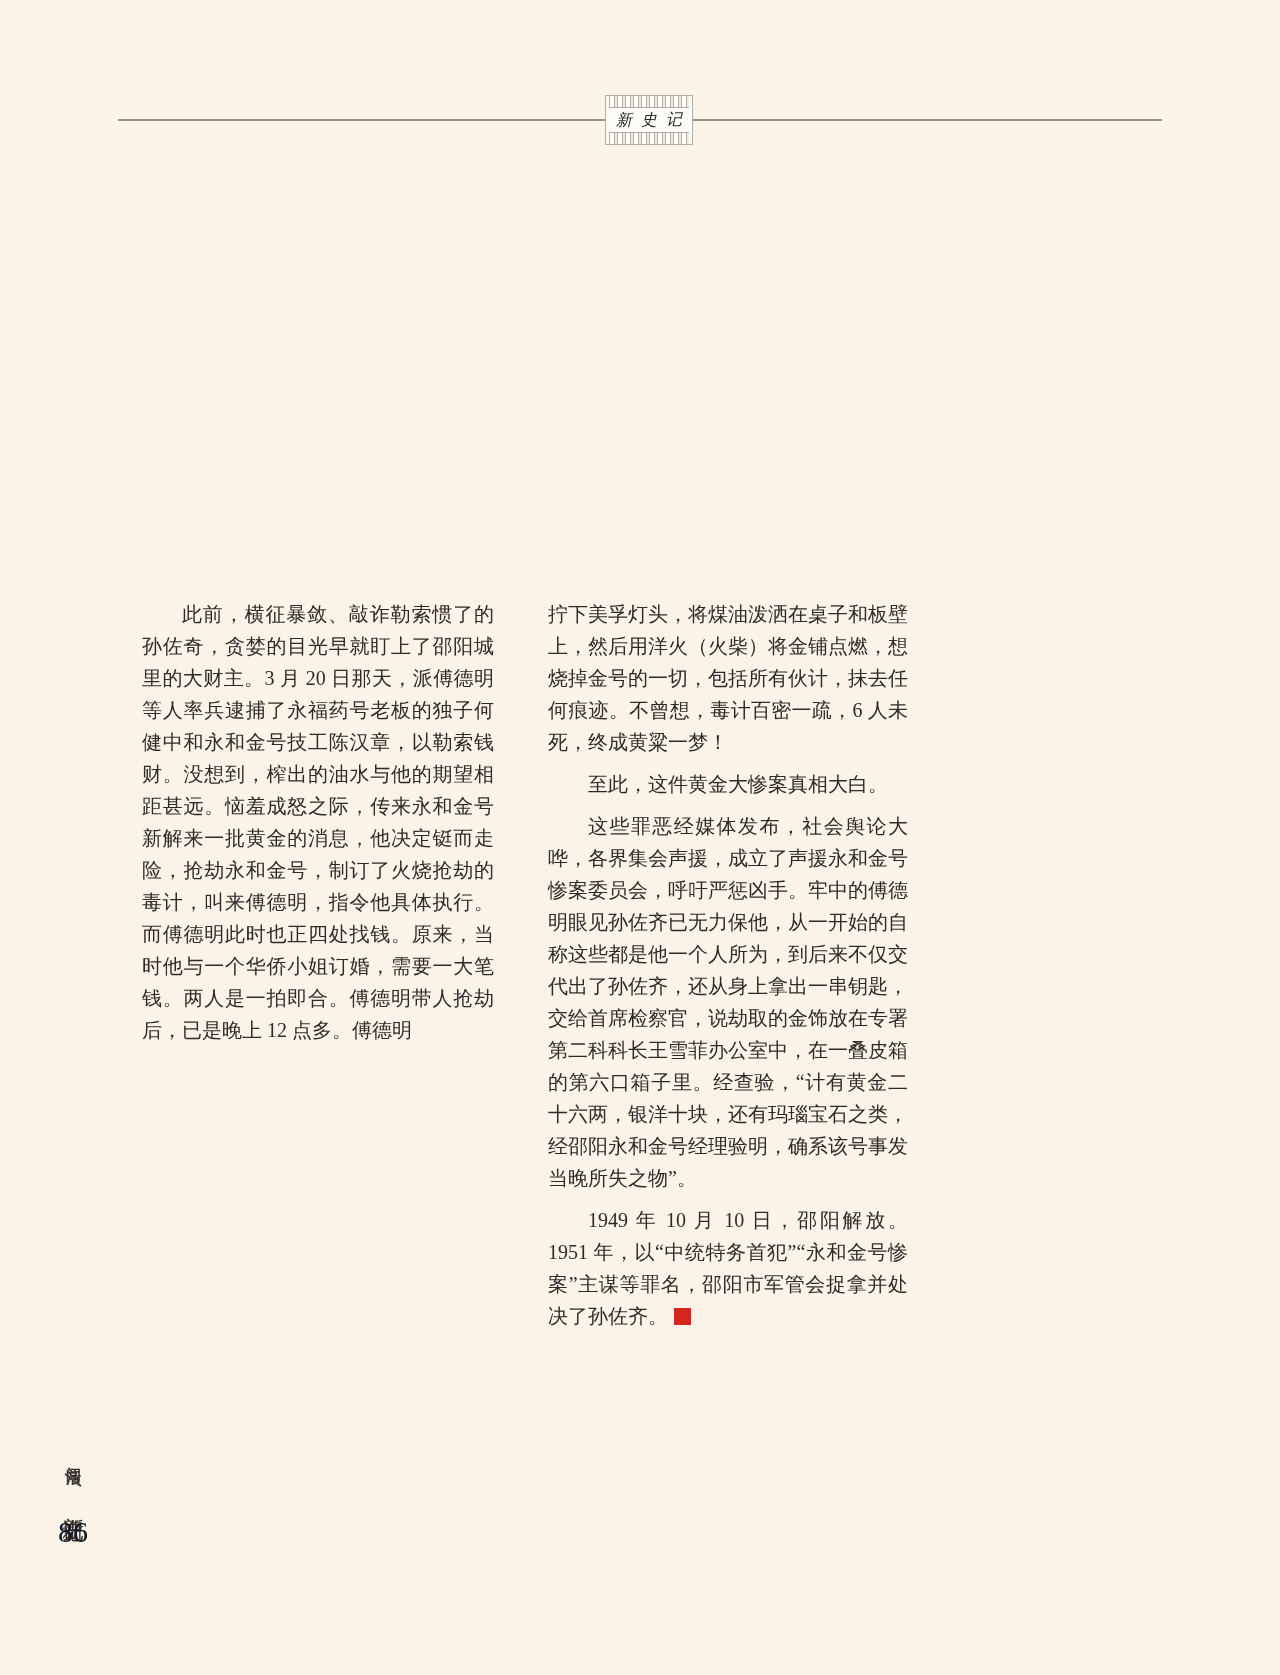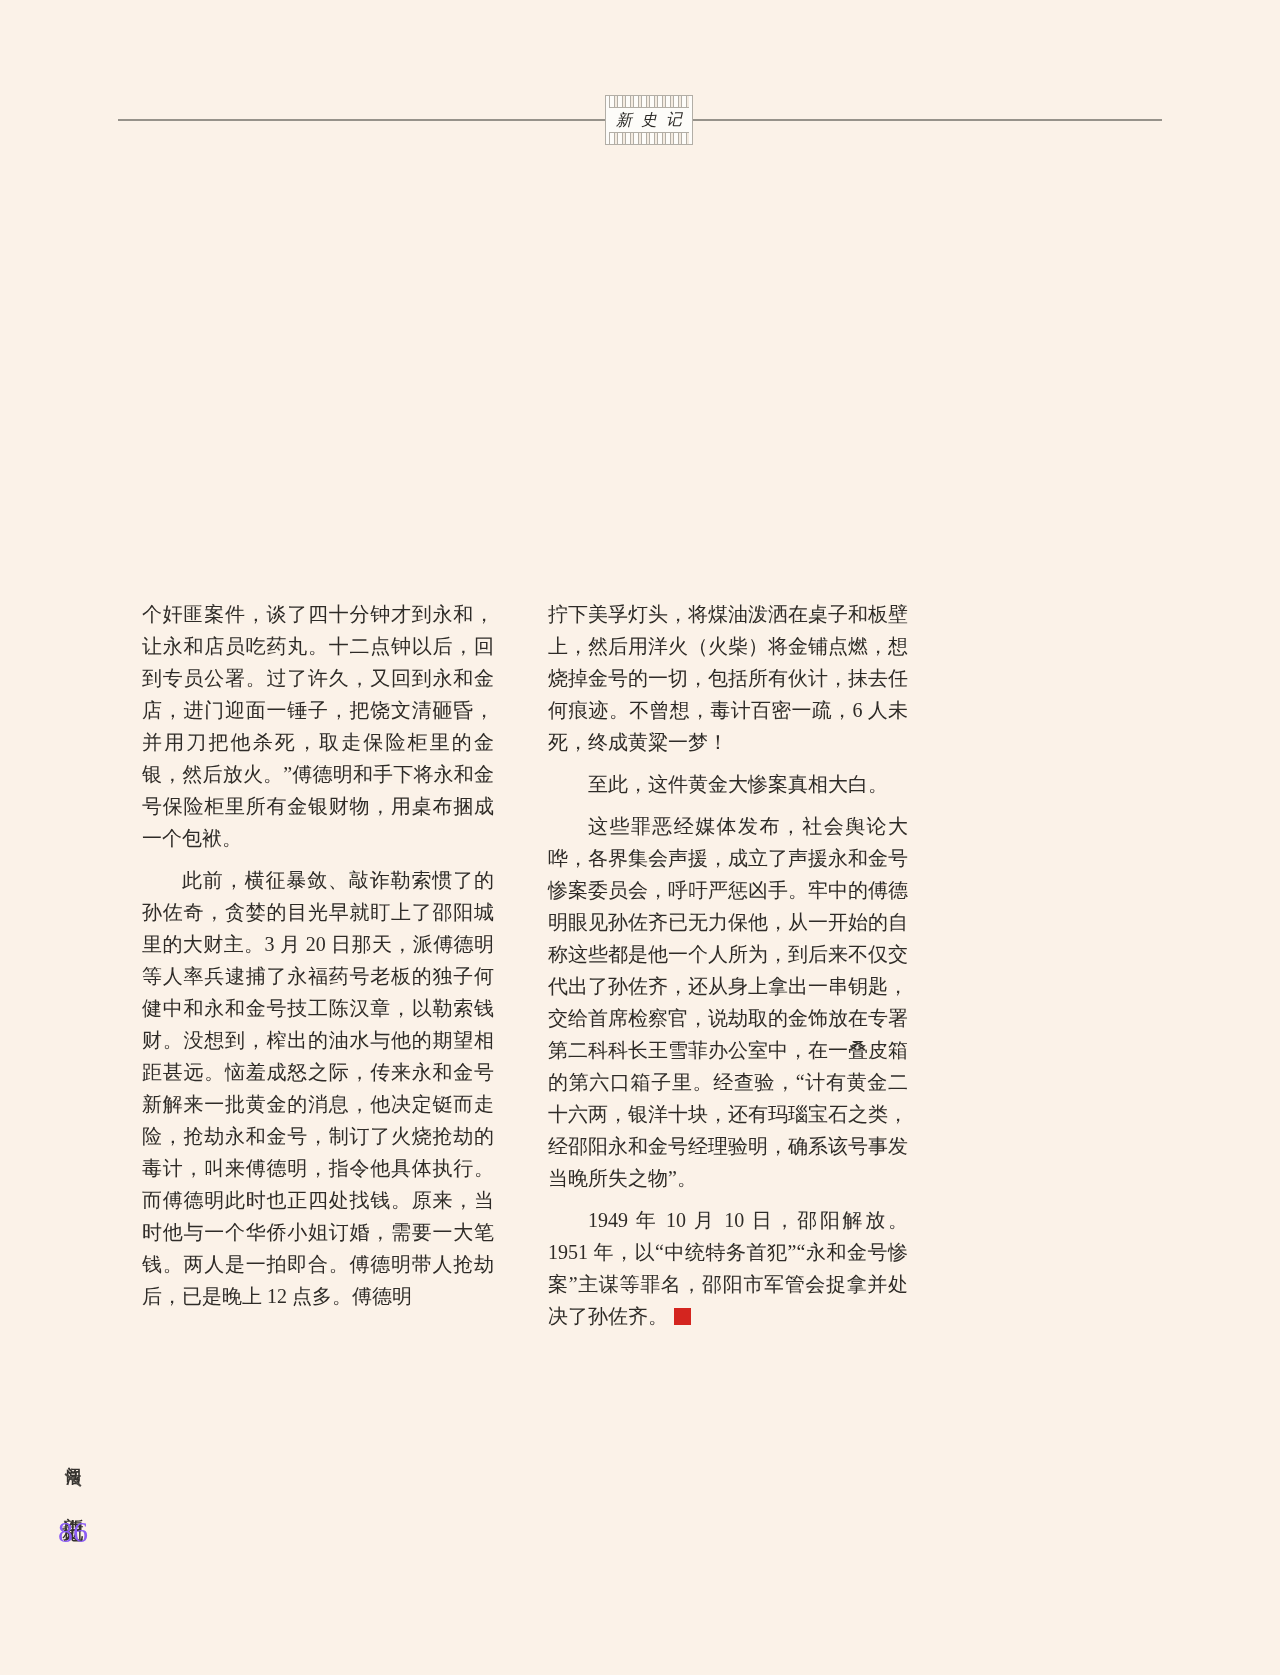--- a/index.html
+++ b/index.html
@@ -43,21 +43,21 @@
   }
   .sidebar-slash{
     width:2px;height:20px;background:#4a4742;
     transform:rotate(-52deg);margin:9px 0;
   }
   .sidebar-mag{
     writing-mode:vertical-rl;text-orientation:upright;
     font-size:22px;letter-spacing:2px;
     font-family:"Liberation Sans","DejaVu Sans",sans-serif;
   }
-  .page-number{font-size:30px;margin-top:10px;color:#8b5cf6;}
+  .page-number{font-size:30px;margin-top:10px;color:#0f172a;}
   
   .col{
     position:absolute;top:598px;
     font-size:20px;line-height:32px;color:#2e2b27;
     text-align:justify;text-justify:inter-character;
   }
   .col-left{left:142px;width:352px;}
   .col-right{left:548px;width:360px;}
   .col p{margin:0 0 10px;text-indent:2em;}
   .col p.noindent{text-indent:0;}
@@ -78,21 +78,20 @@
 
 <aside class="sidebar">
   <div class="sidebar-section">阅活</div>
   <div class="sidebar-slash"></div>
   <div class="sidebar-mag">新史记</div>
   <div class="page-number">86</div>
 </aside>
 
 <main>
   <div class="col col-left">
-    <p class="noindent">个奸匪案件，谈了四十分钟才到永和，让永和店员吃药丸。十二点钟以后，回到专员公署。过了许久，又回到永和金店，进门迎面一锤子，把饶文清砸昏，并用刀把他杀死，取走保险柜里的金银，然后放火。”傅德明和手下将永和金号保险柜里所有金银财物，用桌布捆成一个包袱。</p>
     <p>此前，横征暴敛、敲诈勒索惯了的孙佐奇，贪婪的目光早就盯上了邵阳城里的大财主。3 月 20 日那天，派傅德明等人率兵逮捕了永福药号老板的独子何健中和永和金号技工陈汉章，以勒索钱财。没想到，榨出的油水与他的期望相距甚远。恼羞成怒之际，传来永和金号新解来一批黄金的消息，他决定铤而走险，抢劫永和金号，制订了火烧抢劫的毒计，叫来傅德明，指令他具体执行。而傅德明此时也正四处找钱。原来，当时他与一个华侨小姐订婚，需要一大笔钱。两人是一拍即合。傅德明带人抢劫后，已是晚上 12 点多。傅德明</p>
   </div>
   <div class="col col-right">
     <p class="noindent">拧下美孚灯头，将煤油泼洒在桌子和板壁上，然后用洋火（火柴）将金铺点燃，想烧掉金号的一切，包括所有伙计，抹去任何痕迹。不曾想，毒计百密一疏，6 人未死，终成黄粱一梦！</p>
     <p>至此，这件黄金大惨案真相大白。</p>
     <p>这些罪恶经媒体发布，社会舆论大哗，各界集会声援，成立了声援永和金号惨案委员会，呼吁严惩凶手。牢中的傅德明眼见孙佐齐已无力保他，从一开始的自称这些都是他一个人所为，到后来不仅交代出了孙佐齐，还从身上拿出一串钥匙，交给首席检察官，说劫取的金饰放在专署第二科科长王雪菲办公室中，在一叠皮箱的第六口箱子里。经查验，“计有黄金二十六两，银洋十块，还有玛瑙宝石之类，经邵阳永和金号经理验明，确系该号事发当晚所失之物”。</p>
     <p><span>1949 年 10 月 10 日，邵阳解放。1951 年，以“中统特务首犯”“永和金号惨案”主谋等罪名，邵阳市军管会捉拿并处决了孙佐齐。</span><span class="endmark"></span></p>
   </div>
 </main>
 

